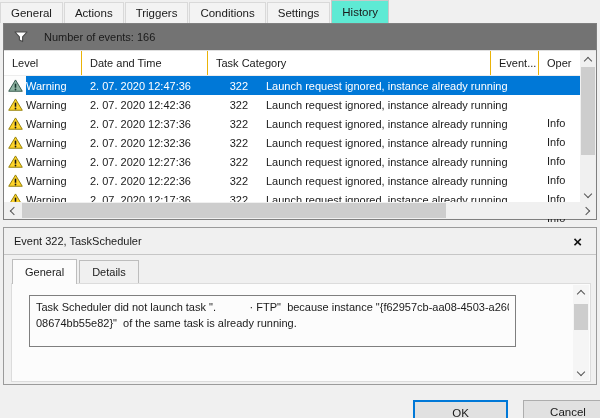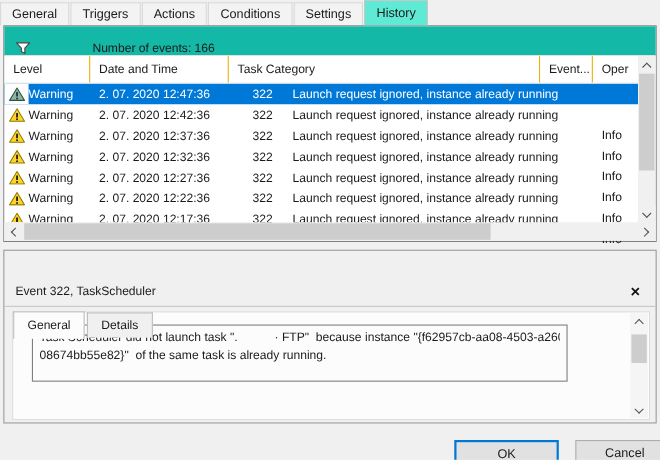--- a/index.html
+++ b/index.html
@@ -6,21 +6,21 @@
   html,body { width:600px; height:418px; overflow:hidden; }
   body { background:#f0f0f0; font-family:"Liberation Sans", sans-serif; font-size:11px; color:#1a1a1a; position:relative; }
 
   
   .tabbar { position:absolute; left:0; top:0; width:600px; height:23px; display:flex; align-items:flex-end; }
   .tab { height:21px; padding:0 10px; display:flex; align-items:center; background:#f3f3f3; border:1px solid #d9d9d9; border-bottom:none; margin-right:1px; font-size:11.5px; }
   .tab.active { height:23px; background:#5eead4; border-color:#c8c8c8; position:relative; z-index:3; }
 
   
   .events-panel { position:absolute; left:3px; top:23px; width:594px; height:197px; background:#ffffff; border:1px solid #7f7f7f; }
-  .filter-bar { height:27px; background:#14b8a6; border-bottom:1px solid #e0e0e0; display:flex; align-items:flex-end;gap:40px; }
+  .filter-bar { height:27px; background:#737373; border-bottom:1px solid #e0e0e0; display:flex; align-items:center; }
   .filter-bar svg { margin-left:10px; }
   .filter-label { margin-left:16px; }
 
   .grid-header { display:flex; height:25px; width:576px; background:#ffffff; border-bottom:1px solid #ededed; }
   .grid-header .hcell { display:flex; align-items:center; padding-left:8px; border-right:1px solid #eab308; color:#1a1a1a; overflow:hidden; white-space:nowrap; }
   .c-level { width:78px; } .c-date { width:126px; } .c-event { width:48px; } .c-cat { width:283px; } .c-oper { flex:1; }
 
   .grid-body { width:576px; height:160px; overflow:hidden; }
   .row { display:flex; height:19px; width:576px; align-items:center; background:#fff; white-space:nowrap; }
   .row .cell { overflow:hidden; white-space:nowrap; }
@@ -53,21 +53,21 @@
   .vscroll .sb-btn.bottom { position:absolute; bottom:0; }
   .v-thumb { position:absolute; top:16px; left:1px; width:14px; height:88px; background:#cdcdcd; }
 
   .hscroll { position:absolute; left:0; bottom:0; width:592px; height:17px; background:#f0f0f0; }
   .hscroll .sb-btn { width:17px; height:17px; position:absolute; top:0; }
   .hscroll .sb-btn.left-btn { left:0; } .hscroll .sb-btn.right-btn { right:0; }
   .h-thumb { position:absolute; left:18px; top:1px; width:424px; height:15px; background:#cdcdcd; }
 
   
   .details-pane { position:absolute; left:3px; top:227px; width:594px; height:158px; background:#f0f0f0; border:1px solid #9b9b9b; }
-  .details-title { height:27px; display:flex; align-items:center; border-bottom:1px solid #c6c6c6; padding:0 10px;margin-top:24px; }
+  .details-title { height:27px; display:flex; align-items:center; border-bottom:1px solid #c6c6c6; padding:0 10px; }
   .details-title .t { flex:1; }
   .close-x { font-size:15px; font-weight:bold; line-height:1; color:#111; padding:0 4px; cursor:default; }
 
   .details-tabs { position:relative; height:28px; padding-left:8px; display:flex; align-items:flex-end; z-index:2; }
   .dtab { height:23px; padding:0 12px; display:flex; align-items:center; background:#f0f0f0; border:1px solid #bdbdbd; border-bottom:none; margin-right:2px; }
   .dtab.active { background:#fcfcfc; height:25px; margin-bottom:-1px; z-index:3; }
 
   .details-content { position:absolute; left:7px; right:5px; top:55px; height:99px; background:#fcfcfc; border:1px solid #dcdcdc; }
   .msg-box { position:absolute; left:17px; top:11px; width:487px; height:52px; border:1px solid #7f7f7f; background:#fcfcfc; padding:4px 6px; }
   .msg-line { white-space:pre; overflow:hidden; font-size:11px; line-height:1.45; }
@@ -81,22 +81,22 @@
   
   .btn { position:absolute; top:400px; height:26px; background:#e1e1e1; border:1px solid #adadad; font-family:"Liberation Sans", sans-serif; font-size:11.5px; display:flex; justify-content:center; padding-top:5px; }
   .btn.ok { left:413px; width:95px; border:2px solid #0078d7; }
   .btn.cancel { left:523px; width:90px; }
 </style>
 </head>
 <body>
 
 <div class="tabbar">
   <div class="tab">General</div>
+  <div class="tab">Actions</div>
   <div class="tab">Triggers</div>
-  <div class="tab">Actions</div>
   <div class="tab">Conditions</div>
   <div class="tab">Settings</div>
   <div class="tab active">History</div>
 </div>
 
 <div class="events-panel">
 
   <div class="filter-bar">
     <svg width="14" height="12" viewBox="0 0 14 12">
       <path d="M1 1 H13 L8.6 5.8 V10.6 L5.4 8.9 V5.8 Z" fill="#ffffff" stroke="#4a4a4a" stroke-width="1.1" stroke-linejoin="round"></path>

